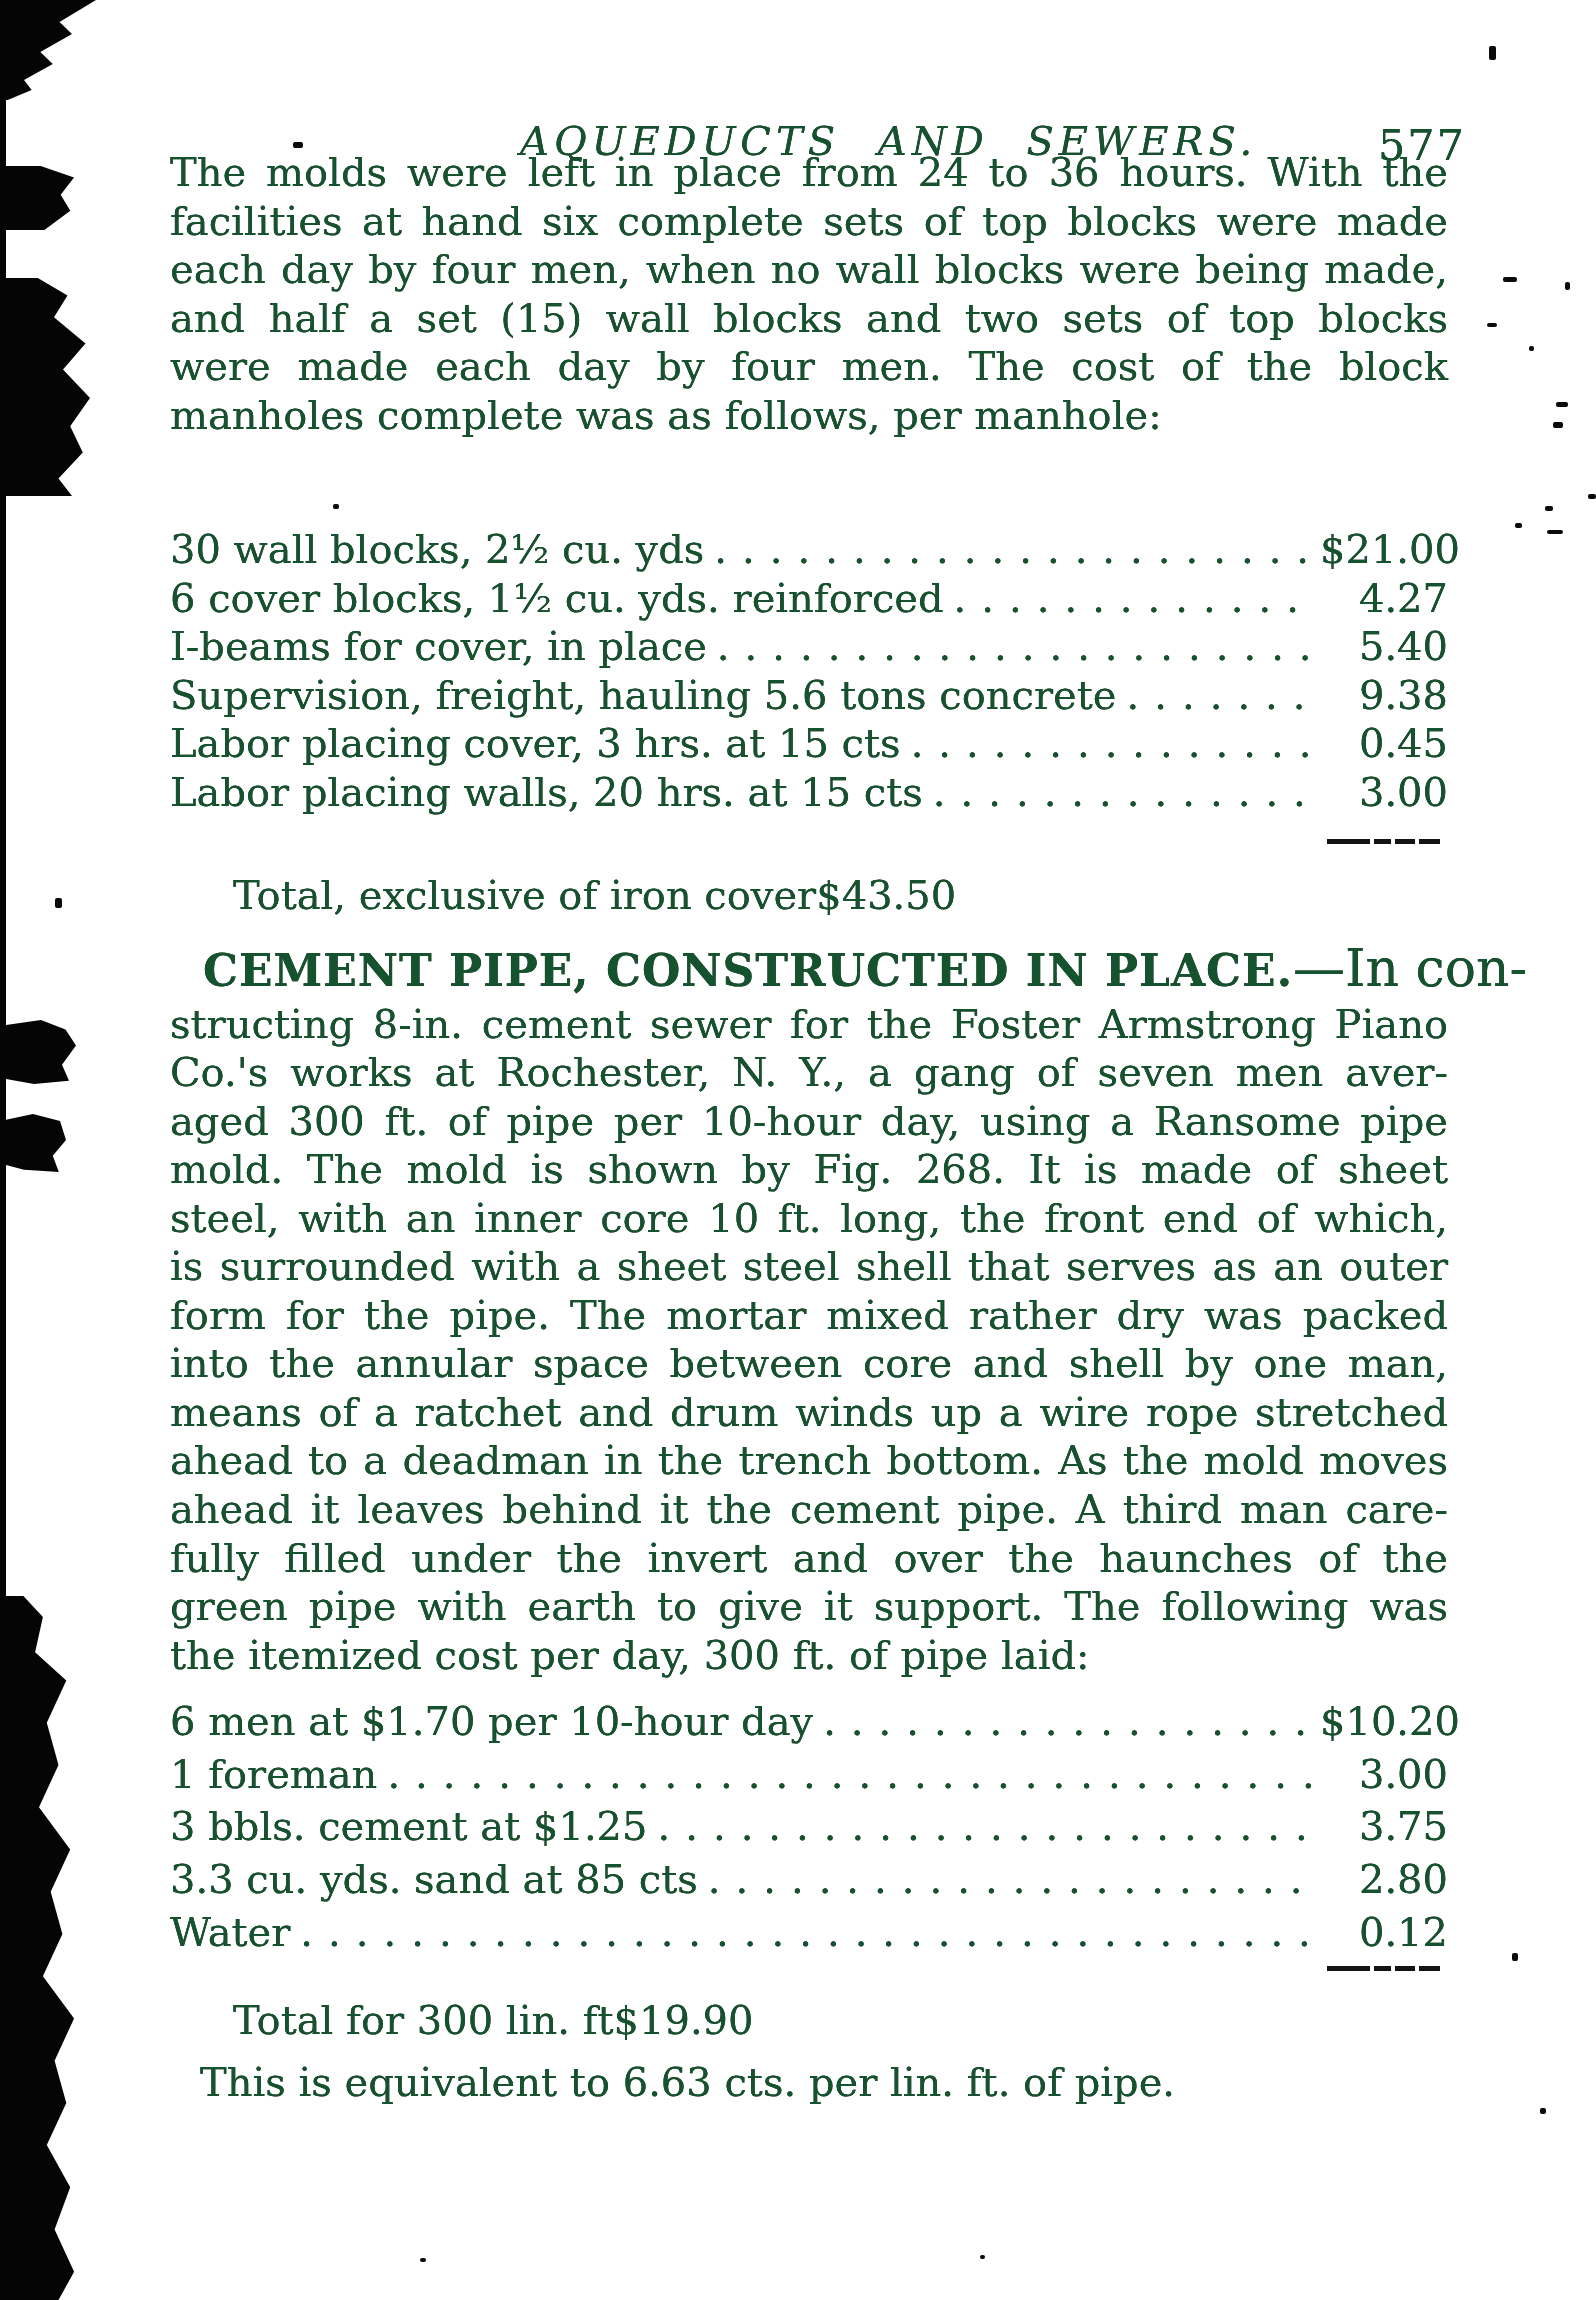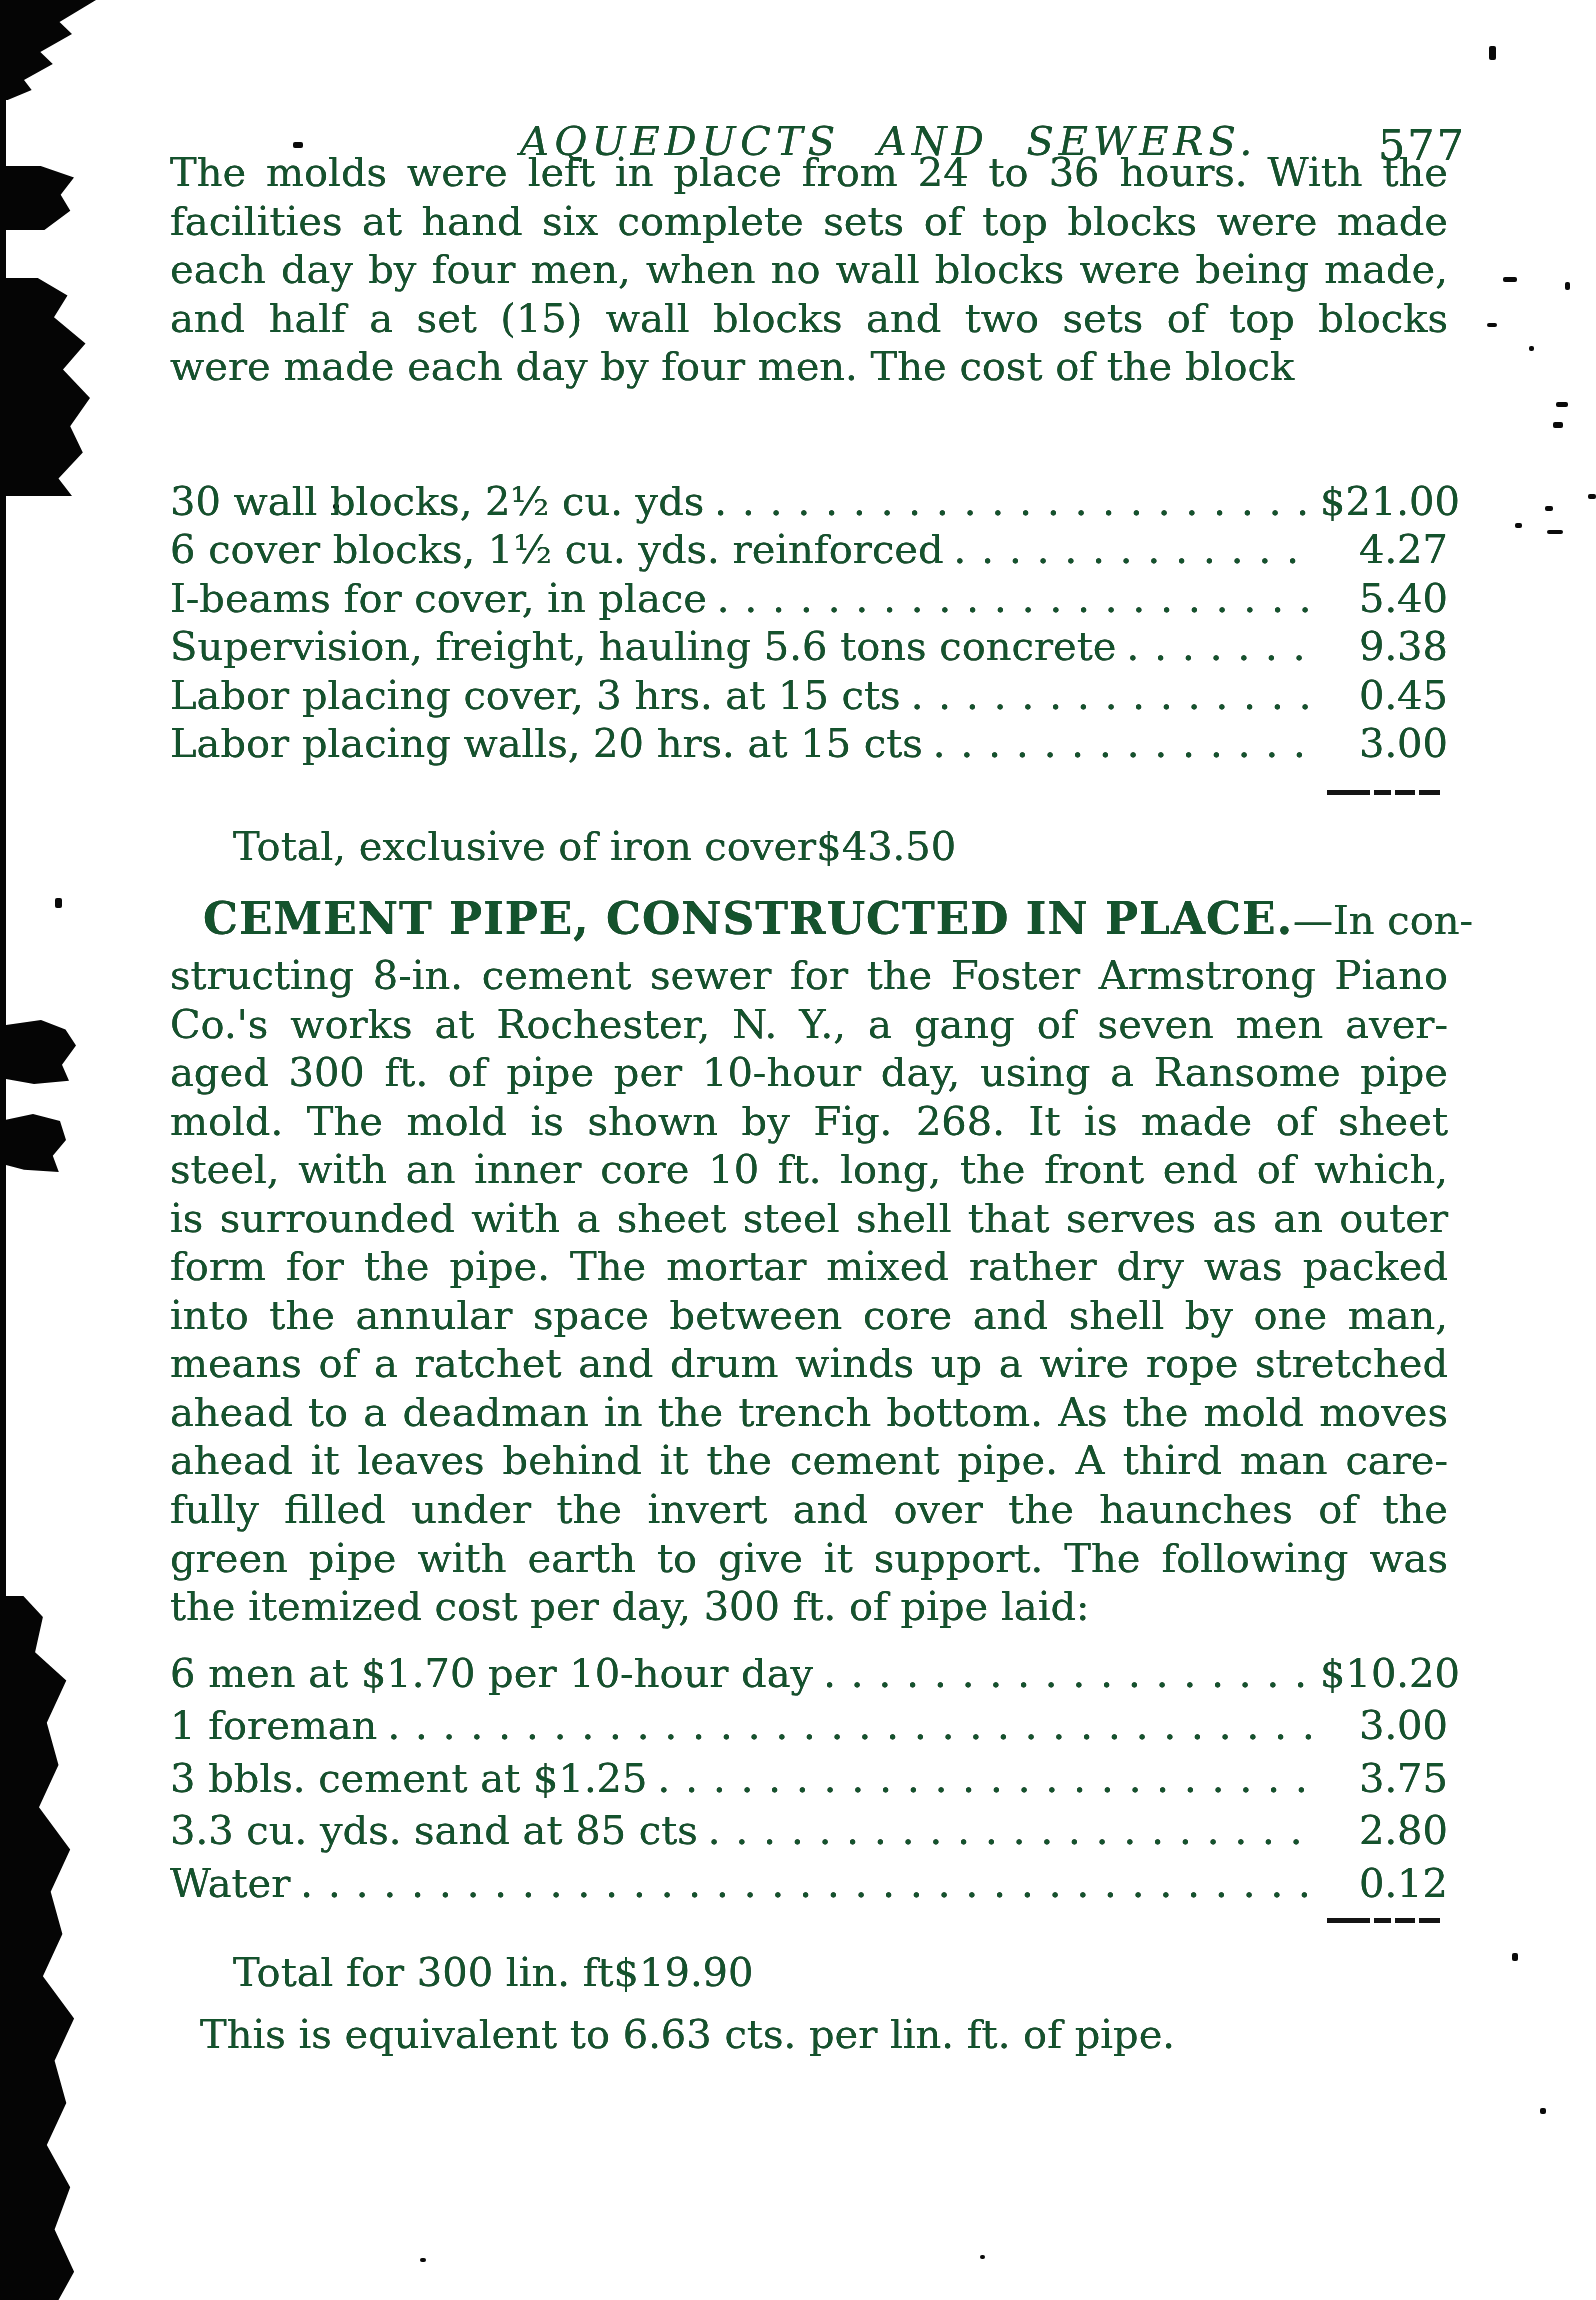--- a/index.html
+++ b/index.html
@@ -44,21 +44,21 @@
   .total-row { height:48px; }
   .total-row.t1total { margin-top:28px; }
   .total-row.t2total { margin-top:26px; height:50px; }
   .total-row .label { padding-left:63px; }
   
   .heading-line {
     margin-top:20px; height:60px; line-height:56px; text-indent:33px;
     text-align:justify; text-align-last:justify; white-space:nowrap;
   }
   .heading-bold { font-weight:bold; font-size:44px; letter-spacing:1px; }
-  .heading-tail { font-size:40px; }
+  .heading-tail { font-size:52px; }
   .closing { margin-top:12px; font-size:40px; text-indent:30px; white-space:nowrap; }
   
   .artifact { position:absolute; background:#050505; }
   .spine-line { left:0; top:92px; width:6px; height:1506px; }
   .blobA { left:0; top:0; width:96px; height:100px;
     clip-path:polygon(0 0,100% 0,62% 22%,75% 34%,42% 52%,55% 64%,25% 80%,33% 90%,8% 100%,0 100%); }
   .blobB { left:0; top:166px; width:74px; height:64px;
     clip-path:polygon(0 0,55% 0,100% 18%,82% 45%,95% 70%,60% 100%,0 100%); }
   .blobC { left:0; top:278px; width:90px; height:218px;
     clip-path:polygon(0 0,42% 0,75% 8%,60% 18%,95% 30%,70% 42%,100% 55%,78% 68%,92% 80%,65% 92%,80% 100%,0 100%); }
@@ -105,20 +105,21 @@
   <div class="page-number">577</div>
 
   <div class="column">
 
     <div class="para">
         <div class="line">The molds were left in place from 24 to 36 hours.  With the</div>
         <div class="line">facilities at hand six complete sets of top blocks were made</div>
         <div class="line">each day by four men, when no wall blocks were being made,</div>
         <div class="line">and half a set (15) wall blocks and two sets of top blocks</div>
         <div class="line">were made each day by four men.  The cost of the block</div>
+        <div class="line">manholes complete was as follows, per manhole:</div>
       </div>
 
     <div class="cost-table t1">
         <div class="row">
         <span class="label">30 wall blocks, 2½ cu. yds</span>
         <span class="leader"></span>
         <span class="amount">$21.00</span>
       </div>
         <div class="row">
         <span class="label">6 cover blocks, 1½ cu. yds. reinforced</span>

